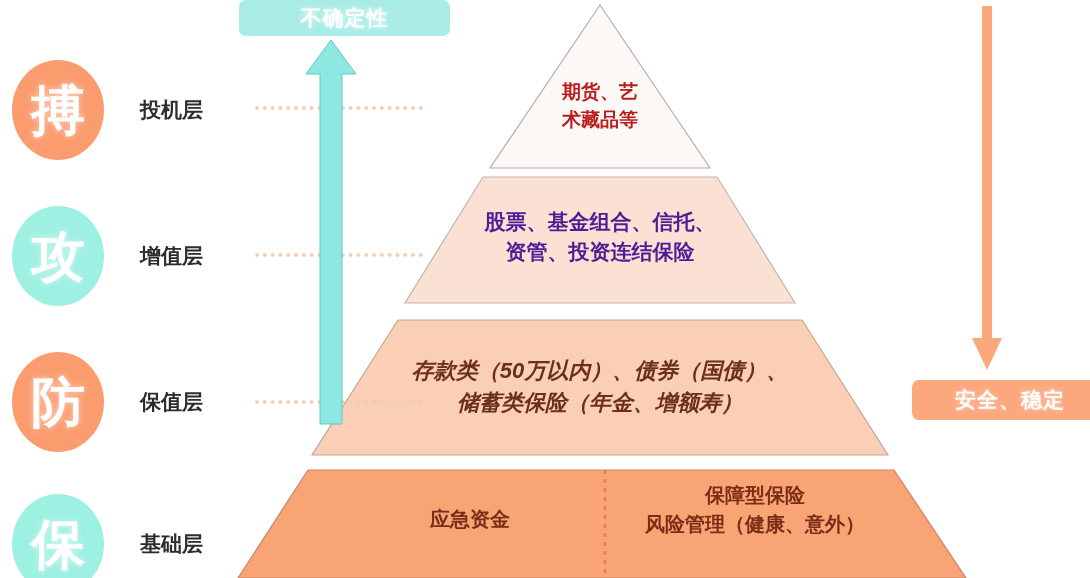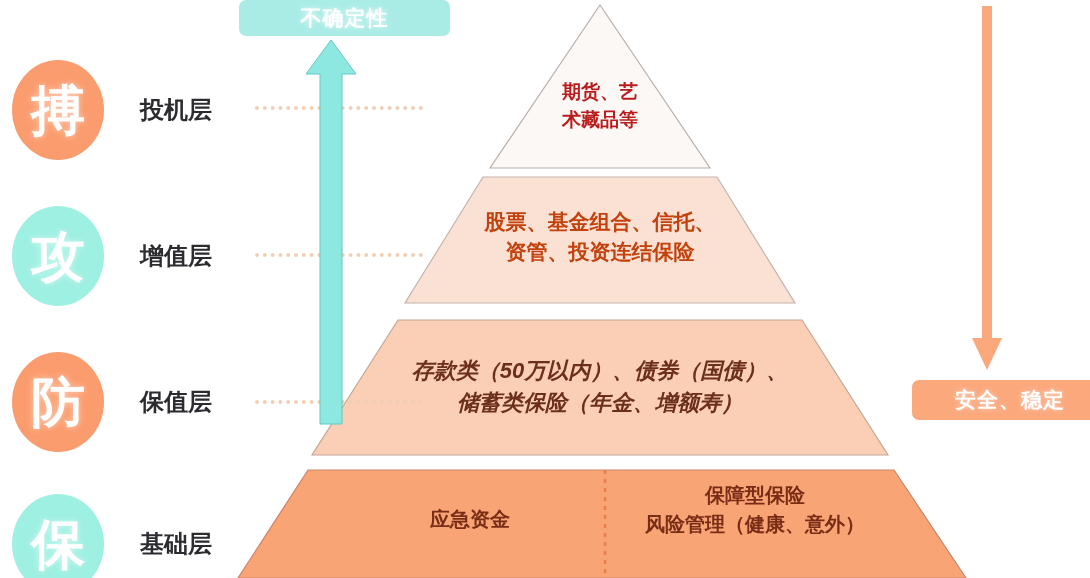--- a/index.html
+++ b/index.html
@@ -39,21 +39,21 @@
     color: #ffffff;
     font-size: 54px;
     font-weight: 700;
     line-height: 1;
     letter-spacing: 0;
     text-shadow: 0 0 6px rgba(255,255,255,0.55);
     flex: none;
   }
   .marker-label {
     margin-left: 36px;
-    font-size: 24px;
+    font-size: 21px;
     font-weight: 700;
     color: #2b2b30;
     white-space: nowrap;
   }
 
   
   .dotline {
     position: absolute;
     height: 0;
     border-top: 4px dotted #f0cdb4;
@@ -98,21 +98,21 @@
   }
   .tier-text {
     position: absolute;
     text-align: center;
     line-height: 1.45;
     font-weight: 700;
     color: #5a2f20;
     white-space: nowrap;
   }
   .t-apex   { font-size: 19px; color: #b91c1c; }
-  .t-second { font-size: 21px; color: #c2410c; }
+  .t-second { font-size: 21px; color: #4c1d95; }
   .t-third  { font-size: 22px; color: #6b2f1c; font-style: italic; }
   .t-base   { font-size: 20px; color: #7a2d16; }
 </style>
 </head>
 <body>
 
 <div id="stage">
 
   <svg id="pyramid" viewBox="0 0 1090 578">
 

